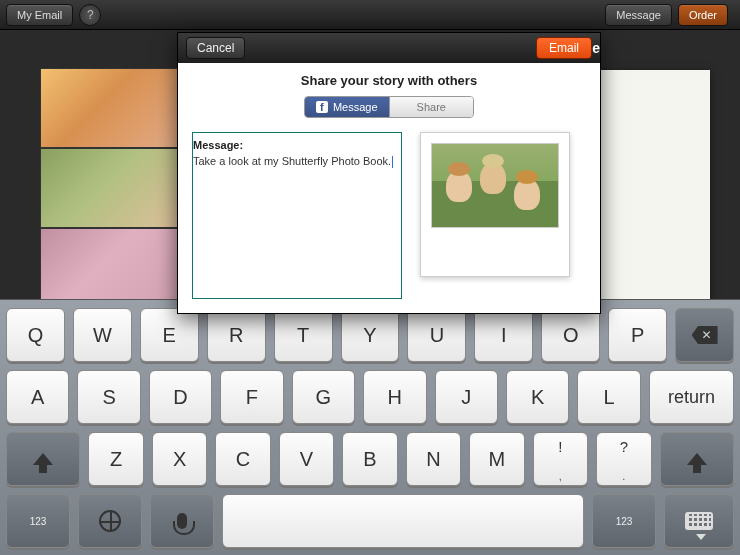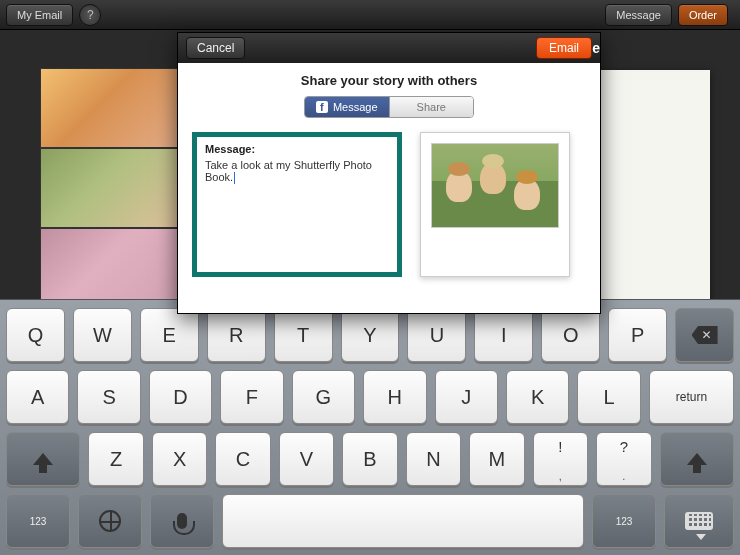--- a/index.html
+++ b/index.html
@@ -162,23 +162,23 @@
   .seg-email {
     flex: 1;
     background: linear-gradient(#f8f8f8,#dcdcdc);
     color: #777;
     display: flex; align-items: center; justify-content: center;
     cursor: pointer;
     border-left: 1px solid #999;
   }
   .share-row { display: flex; gap: 18px; align-items: flex-start; }
   .msg-box {
-    width: 210px; height: 145px;
-    border: 5px solid #0f766e;
-    padding: 6px 8px;
+    width: 210px; height: 167px;
+    border: 1px solid #0f766e;
+    padding: 6px 0;
     font-size: 11px;
   }
   .msg-label { font-weight: bold; margin-bottom: 4px; color: #222; }
   .msg-text { color: #333; }
   .msg-cursor {
     display: inline-block;
     width: 1px; height: 12px;
     background: #2a6fd6;
     vertical-align: middle;
     margin-left: 1px;
@@ -225,21 +225,21 @@
     border-radius: 6px;
     box-shadow: 0 2px 0 #777;
     display: flex; align-items: center; justify-content: center;
     font-size: 20px;
     color: #333;
     cursor: pointer;
     user-select: none;
     position: relative;
   }
   .key.std { width: 64px; }
-  .key.wide { width: 86px; font-size: 12px; }
+  .key.wide { width: 86px; font-size: 18px; }
   .key.bksp { width: 64px; background: linear-gradient(#7a8088,#5f656c); }
   .key.shift { width: 86px; background: linear-gradient(#7a8088,#5f656c); }
   .key.space { flex: 1; }
   .key.mod { width: 64px; background: linear-gradient(#7a8088,#5f656c); color: #eee; font-size: 10px; }
   .key.hide { width: 70px; background: linear-gradient(#7a8088,#5f656c); }
   .key.punct { width: 64px; }
   .key .sub { position: absolute; bottom: 3px; font-size: 11px; color: #555; }
   .key .top { position: absolute; top: 5px; font-size: 15px; }
   .bksp-icon {
     width: 26px; height: 18px;

